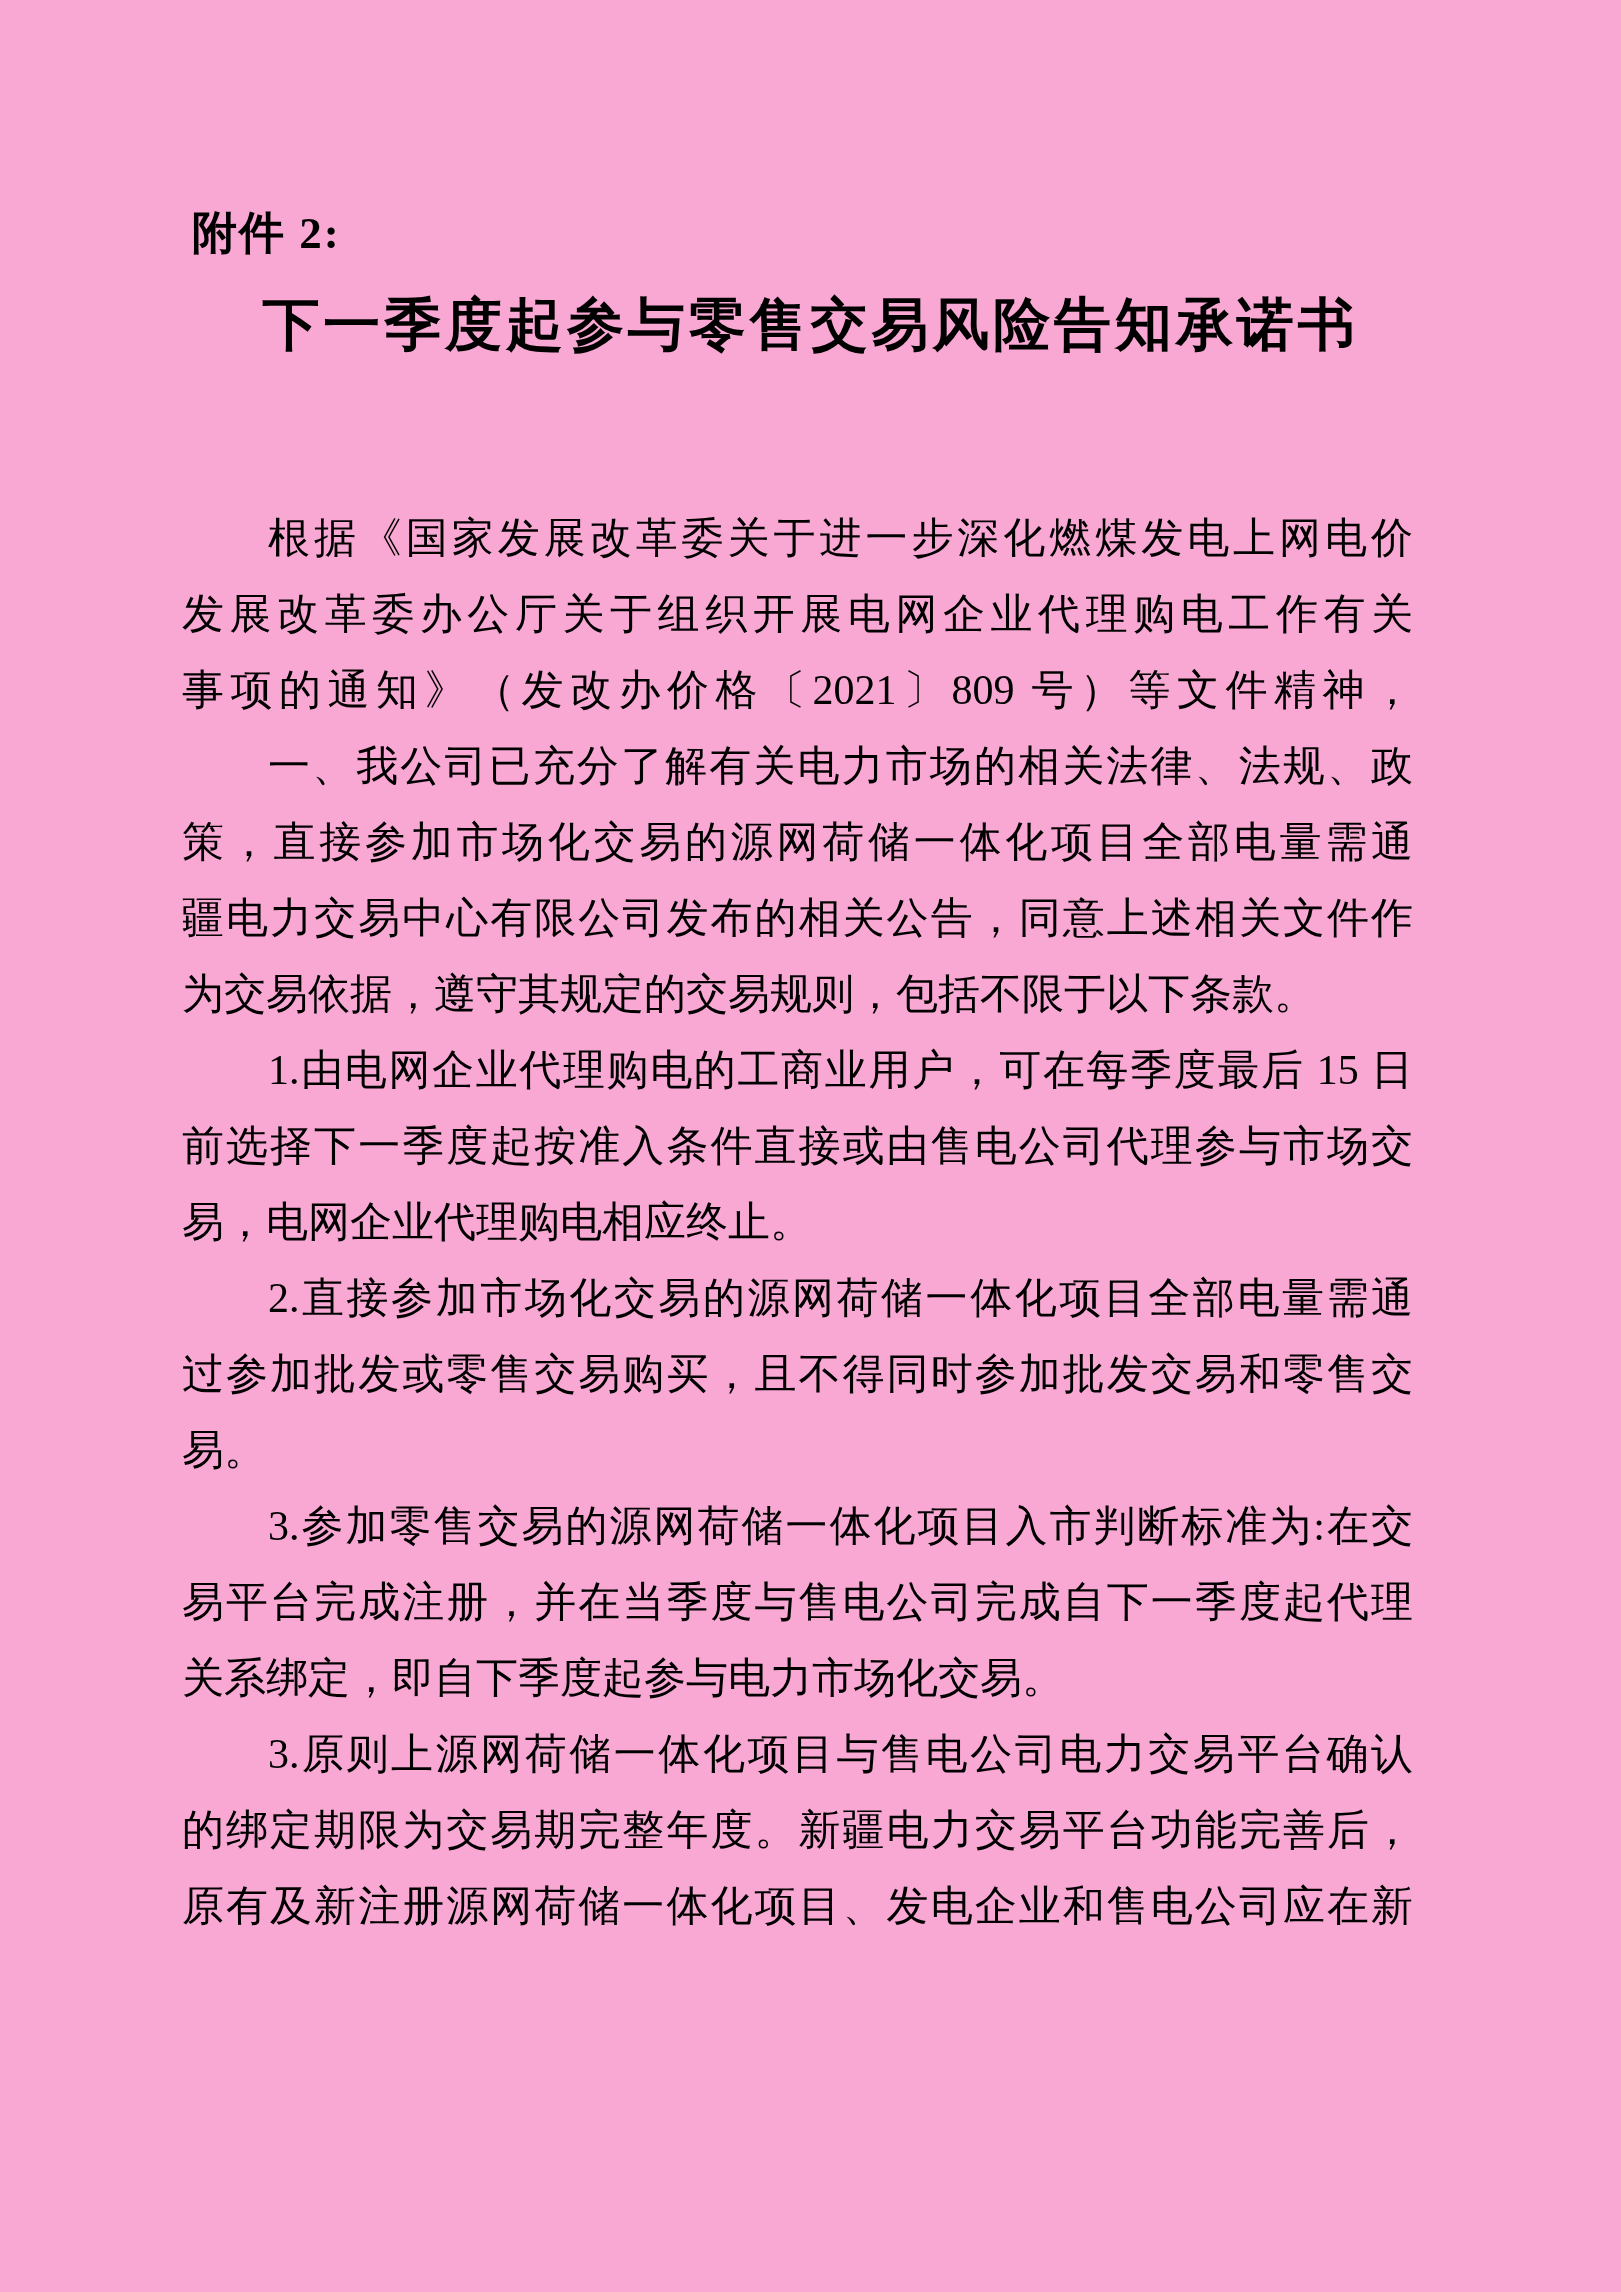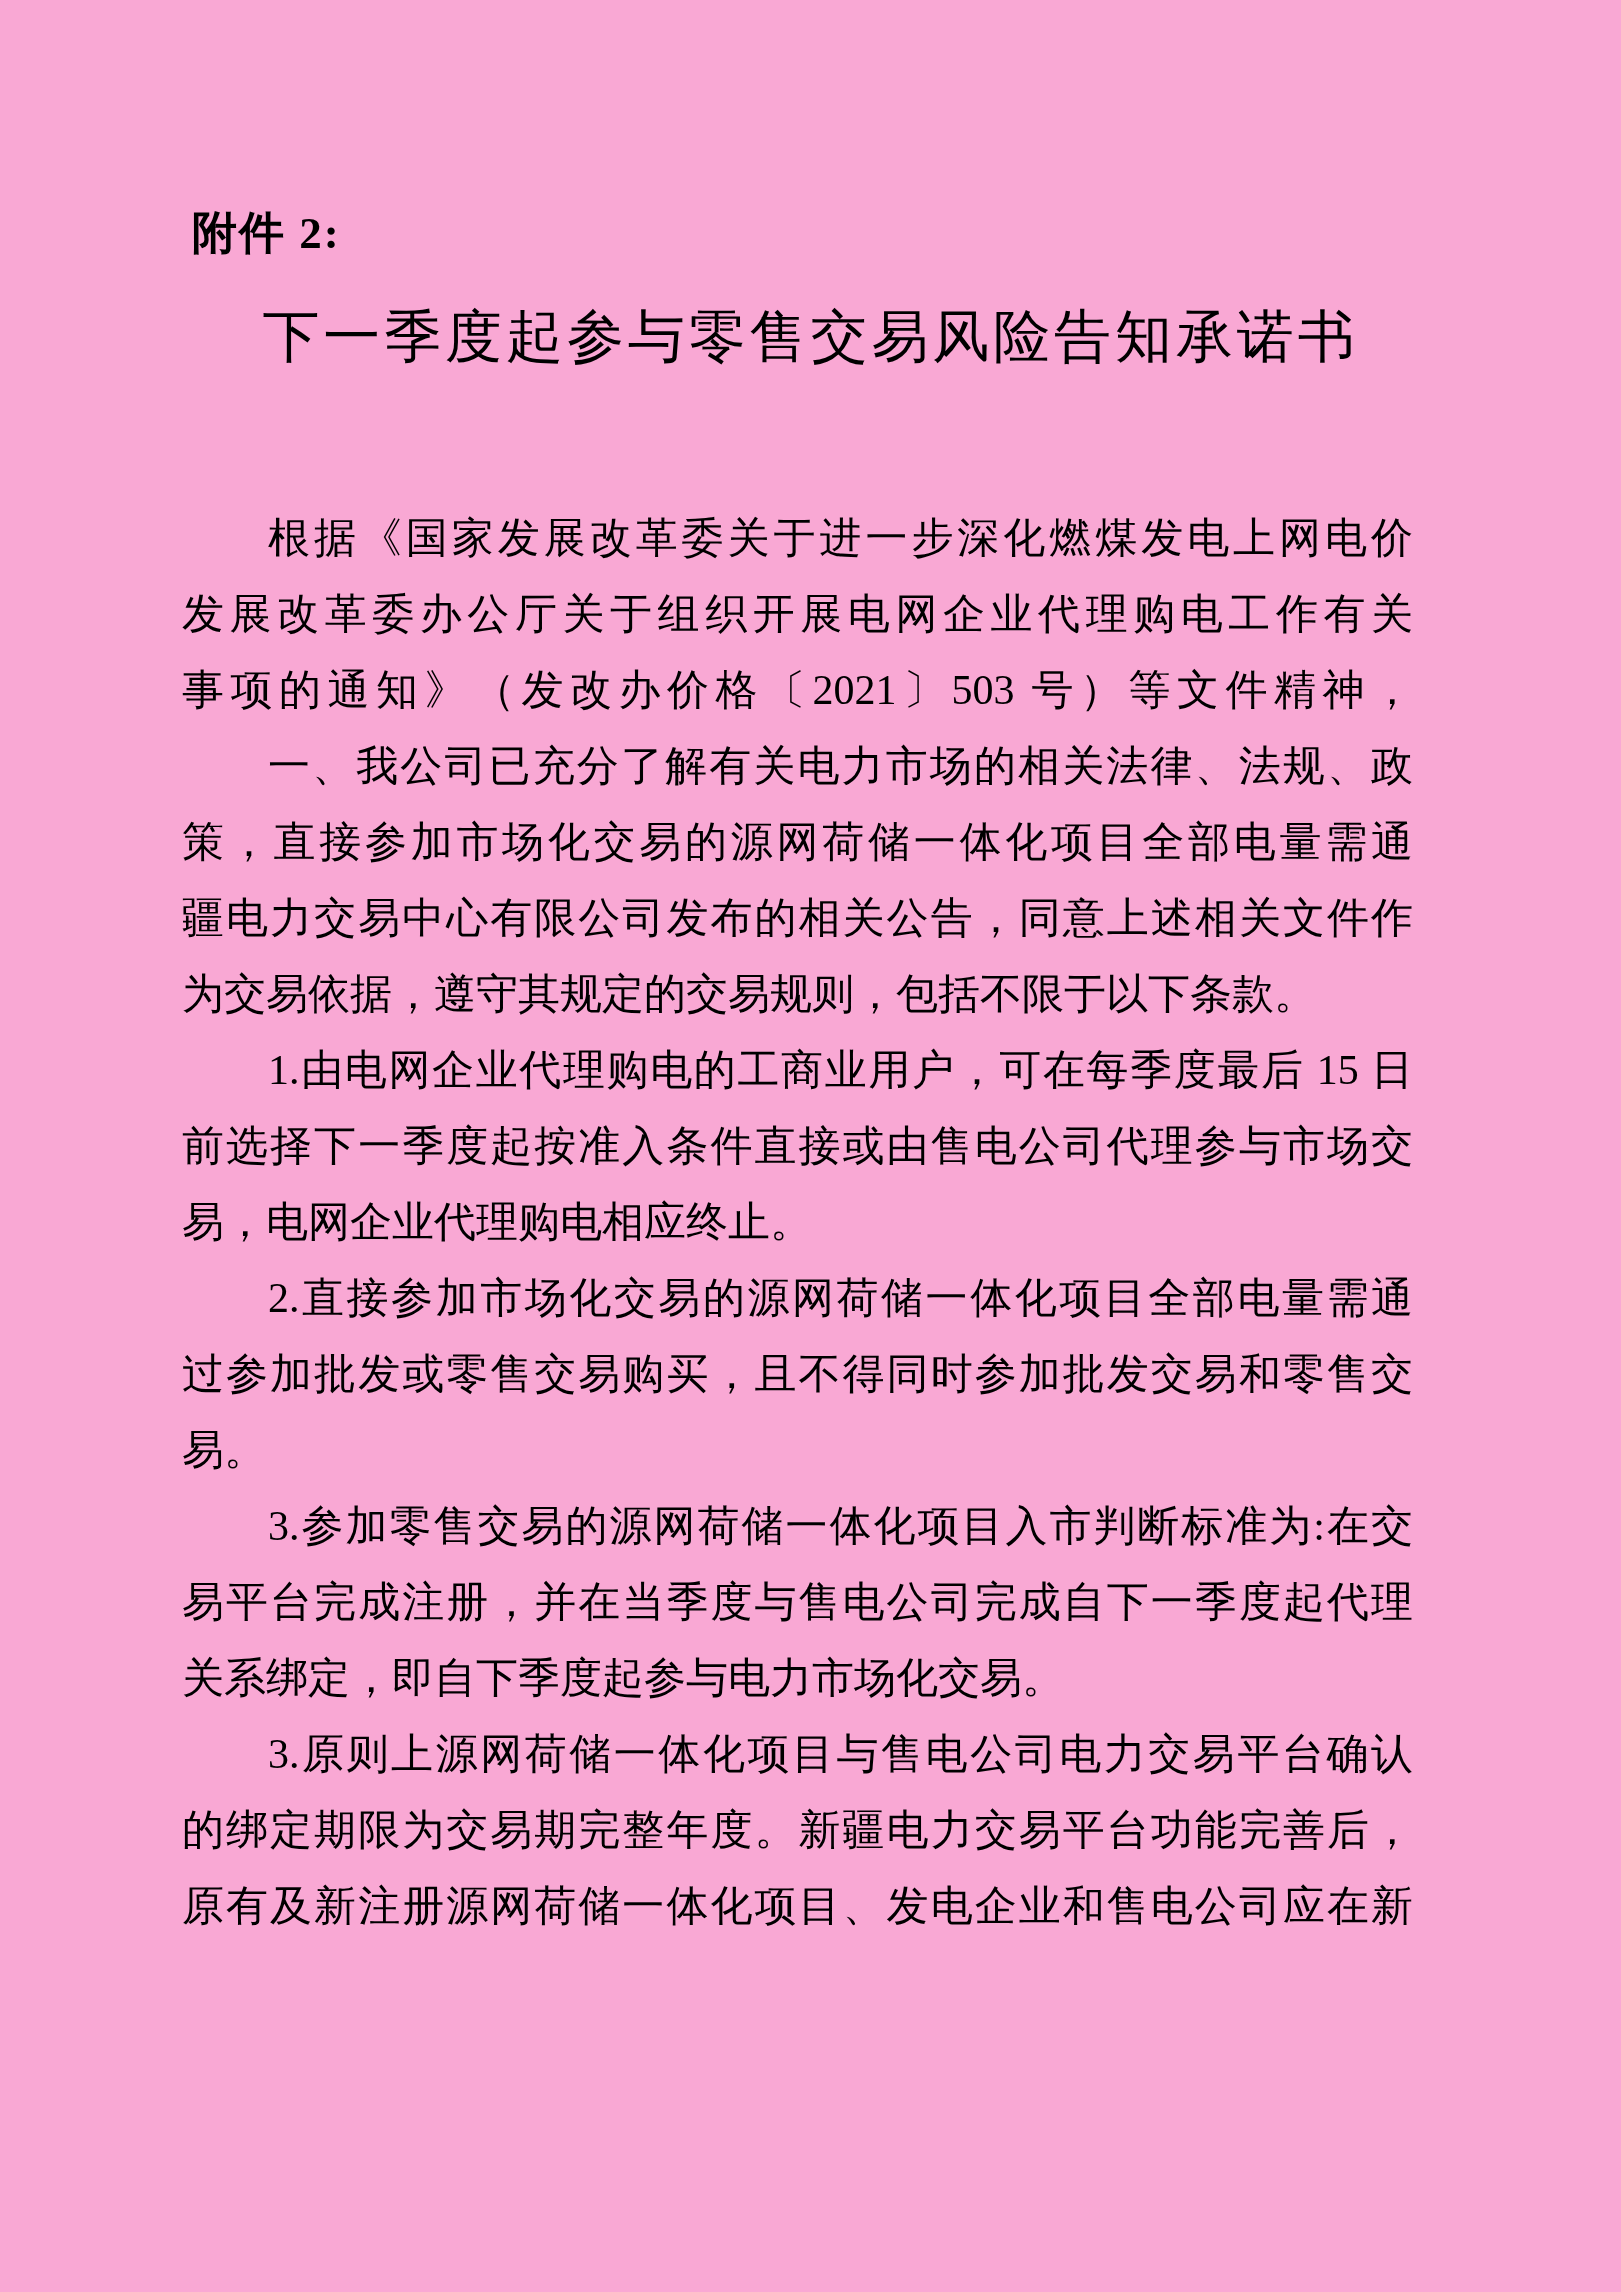--- a/index.html
+++ b/index.html
@@ -24,24 +24,24 @@
     font-weight: bold;
     line-height: 59px;
     letter-spacing: 2px;
     white-space: nowrap;
   }
   .doc-title {
     position: absolute;
     left: 0;
     right: 0;
     top: 289px;
-    margin: 12px;
+    margin: 0;
     text-align: center;
     font-size: 57px;
-    font-weight: normal;
+    font-weight: bold;
     letter-spacing: 3.9px;
     line-height: 71px;
     white-space: nowrap;
   }
   .doc-body {
     position: absolute;
     left: 182px;
     top: 500px;
     width: 1231px;
   }
@@ -69,21 +69,21 @@
 <body>
 
 <div class="page">
   <div class="attachment-label">附件 2:</div>
 
   <h1 class="doc-title">下一季度起参与零售交易风险告知承诺书</h1>
 
   <div class="doc-body" id="body-lines">
       <div class="ln j ind"><span>根据《国家发展改革委关于进一步深化燃煤发电上网电价</span></div>
       <div class="ln j"><span>发展改革委办公厅关于组织开展电网企业代理购电工作有关</span></div>
-      <div class="ln j"><span>事项的通知》（发改办价格〔2021〕503 号）等文件精神，</span></div>
+      <div class="ln j"><span>事项的通知》（发改办价格〔2021〕809 号）等文件精神，</span></div>
       <div class="ln j ind"><span>一、我公司已充分了解有关电力市场的相关法律、法规、政</span></div>
       <div class="ln j"><span>策，直接参加市场化交易的源网荷储一体化项目全部电量需通</span></div>
       <div class="ln j"><span>疆电力交易中心有限公司发布的相关公告，同意上述相关文件作</span></div>
       <div class="ln"><span>为交易依据，遵守其规定的交易规则，包括不限于以下条款。</span></div>
       <div class="ln j ind"><span>1.由电网企业代理购电的工商业用户，可在每季度最后 15 日</span></div>
       <div class="ln j"><span>前选择下一季度起按准入条件直接或由售电公司代理参与市场交</span></div>
       <div class="ln"><span>易，电网企业代理购电相应终止。</span></div>
       <div class="ln j ind"><span>2.直接参加市场化交易的源网荷储一体化项目全部电量需通</span></div>
       <div class="ln j"><span>过参加批发或零售交易购买，且不得同时参加批发交易和零售交</span></div>
       <div class="ln"><span>易。</span></div>

